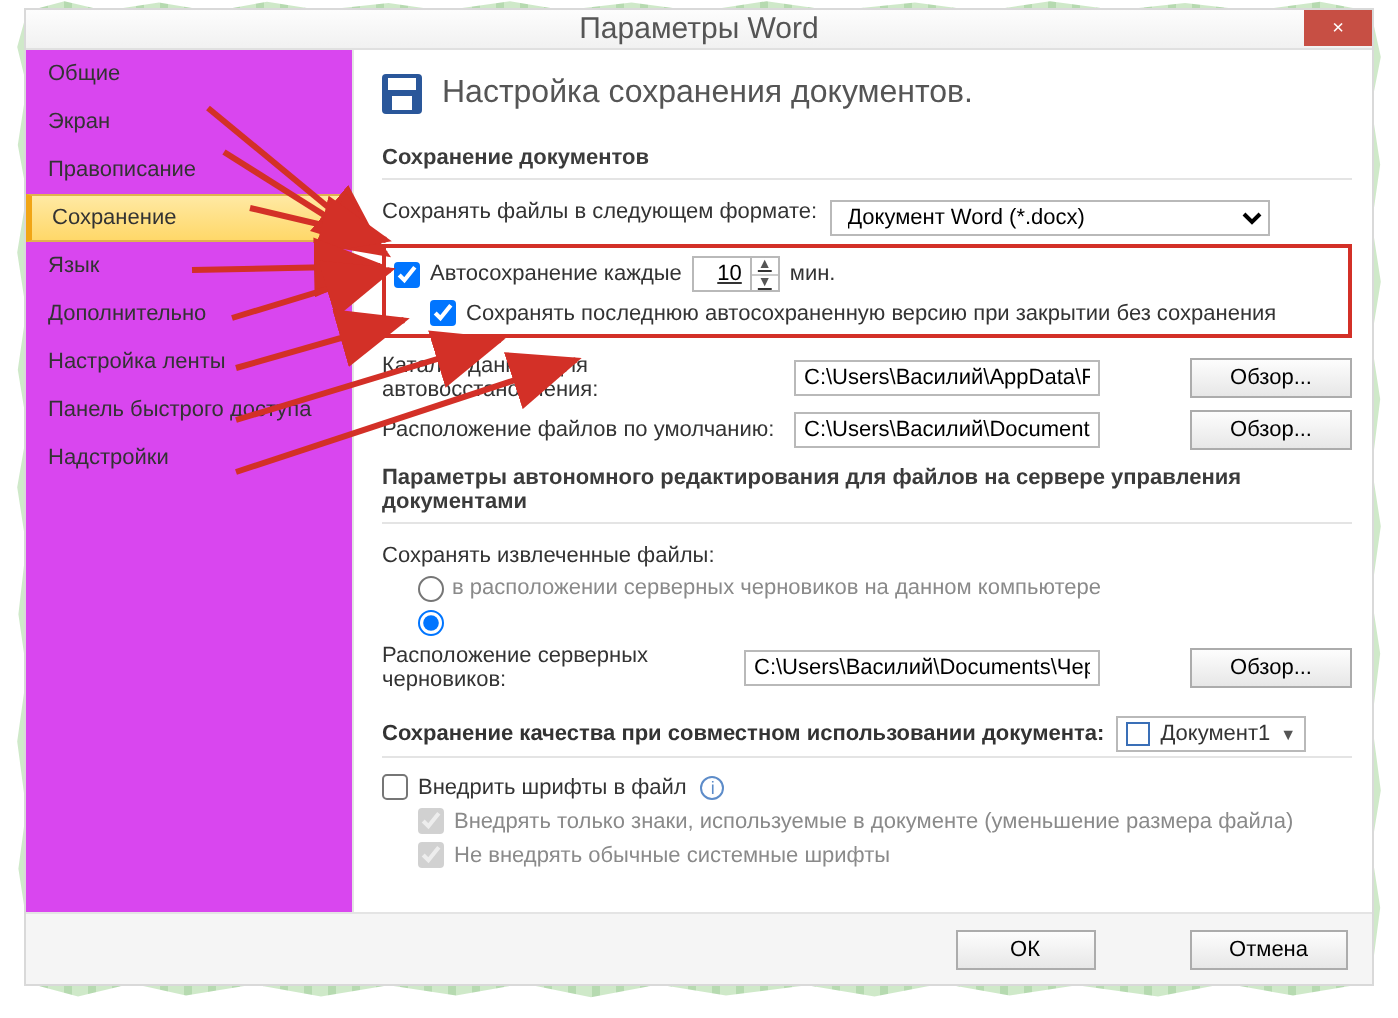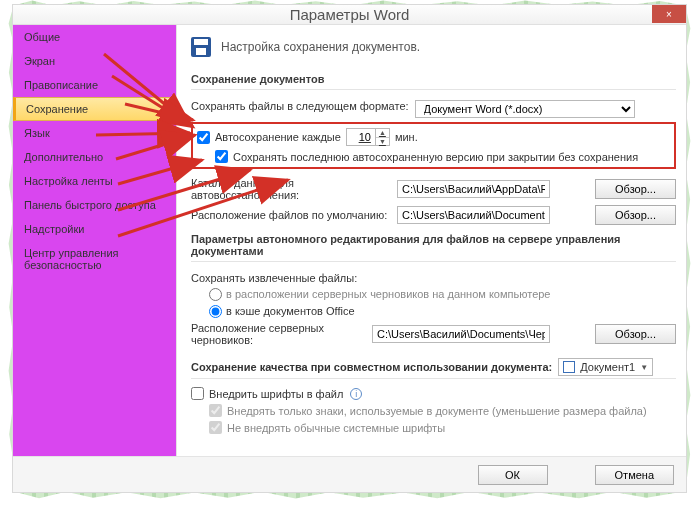--- a/index.html
+++ b/index.html
@@ -28,21 +28,21 @@
   .winbtns .close { background:#c74f44; color:#fff;}
   .content { position:absolute; top:20px; bottom:36px; left:0; right:0; display:flex;}
   .sidebar { width:164px; border-right:1px solid #e4e4e4; background:#d946ef;}
   .sidebar .item { padding:5px 10px; color:#333; border:1px solid transparent; cursor:default;}
   .sidebar .item.selected { background:linear-gradient(#ffe9a3,#ffd869); border:1px solid #e0b24f; border-left:3px solid #f1a515;}
   .main { flex:1; padding:8px 10px 8px 14px; overflow:hidden; position:relative;}
   .main-header { display:flex; align-items:center; gap:10px; padding:4px 0 10px 0;}
   .save-icon { width:20px; height:20px; background:#2a579a; position:relative; border-radius:2px;}
   .save-icon:before { content:""; position:absolute; left:3px; top:2px; right:3px; height:6px; background:#fff;}
   .save-icon:after { content:""; position:absolute; left:5px; bottom:2px; width:10px; height:7px; background:#fff;}
-  .main-header .htxt { font-size:12px; color:#555;}
+  .main-header .htxt { font-size:16px; color:#555;}
   .group-title { font-weight:bold; color:#3b3b3b; padding:6px 0 4px 0; border-bottom:1px solid #e4e4e4; margin-bottom:8px; font-size:11px;}
   .row { display:flex; align-items:flex-start; gap:6px; padding:2px 0; }
   .lbl { color:#333; }
   select, input[type=text] { font: inherit; border:1px solid #b9b9b9; background:#fff; height:18px; padding:0 4px;}
   select { padding-right:25px;}
   .wide-select { width:220px;}
   .num-input { width:30px; text-align:right;}
   .spin { display:inline-flex; align-items:center;text-decoration:underline;}
   .spin .arrows { width:14px; height:18px; border:1px solid #b9b9b9; border-left:none; display:flex; flex-direction:column;}
   .spin .arrows span{ flex:1; font-size:7px; line-height:7px; text-align:center; color:#555; border-bottom:1px solid #ccc;}
@@ -97,21 +97,20 @@
     <div class="sidebar">
       <div class="item"><span>Общие</span></div>
       <div class="item"><span>Экран</span></div>
       <div class="item"><span>Правописание</span></div>
       <div class="item selected"><span>Сохранение</span></div>
       <div class="item"><span>Язык</span></div>
       <div class="item"><span>Дополнительно</span></div>
       <div class="item"><span>Настройка ленты</span></div>
       <div class="item"><span>Панель быстрого доступа</span></div>
       <div class="item"><span>Надстройки</span></div>
-      <div class="item"><span>Центр управления безопасностью</span></div>
     </div>
 
     <div class="main">
       <div class="main-header">
         <div class="save-icon"></div>
         <div class="htxt">Настройка сохранения документов.</div>
       </div>
 
       <div class="group-title">Сохранение документов</div>
 
@@ -157,21 +156,20 @@
       <div class="row">
         <span class="lbl">Сохранять извлеченные файлы:</span>
       </div>
       <div class="radio-group">
         <div class="row">
           <input type="radio" name="off" style="">
           <span class="lbl small-gray">в расположении серверных черновиков на данном компьютере</span>
         </div>
         <div class="row">
           <input type="radio" name="off" checked="" style="">
-          <span class="lbl">в кэше документов Office</span>
         </div>
       </div>
       <div class="path-row">
         <span class="plabel" style="width:175px">Расположение серверных черновиков:</span>
         <input type="text" value="C:\Users\Василий\Documents\Черновики SharePoint\" style="">
         <button class="btn-std">Обзор...</button>
       </div>
 
       <div class="sel-row" style="margin-top:10px">
         <span class="lbl" style="font-weight:bold">Сохранение качества при совместном использовании документа:</span>

